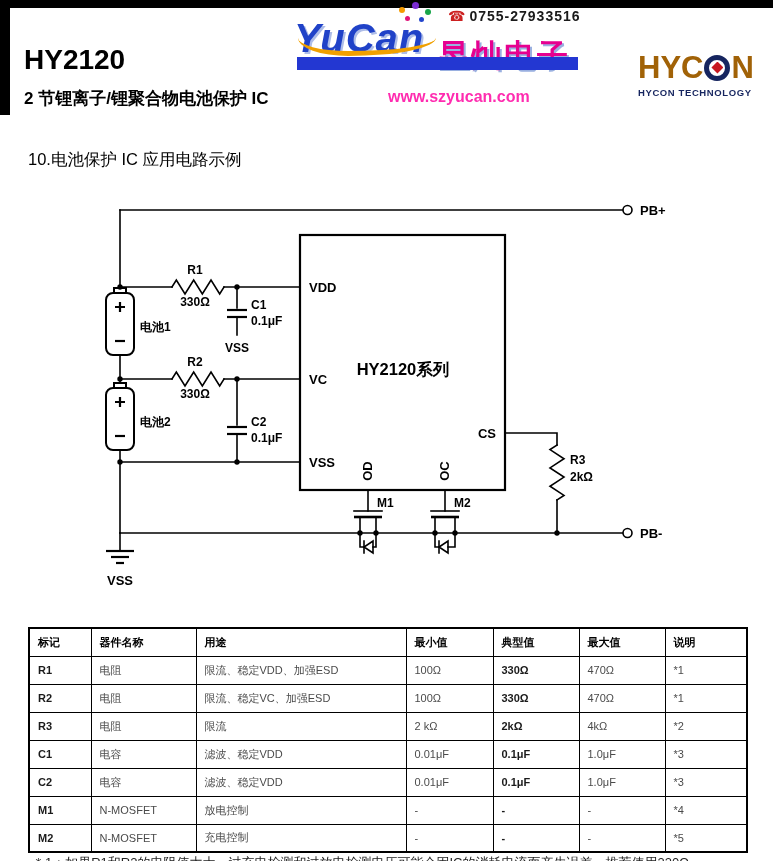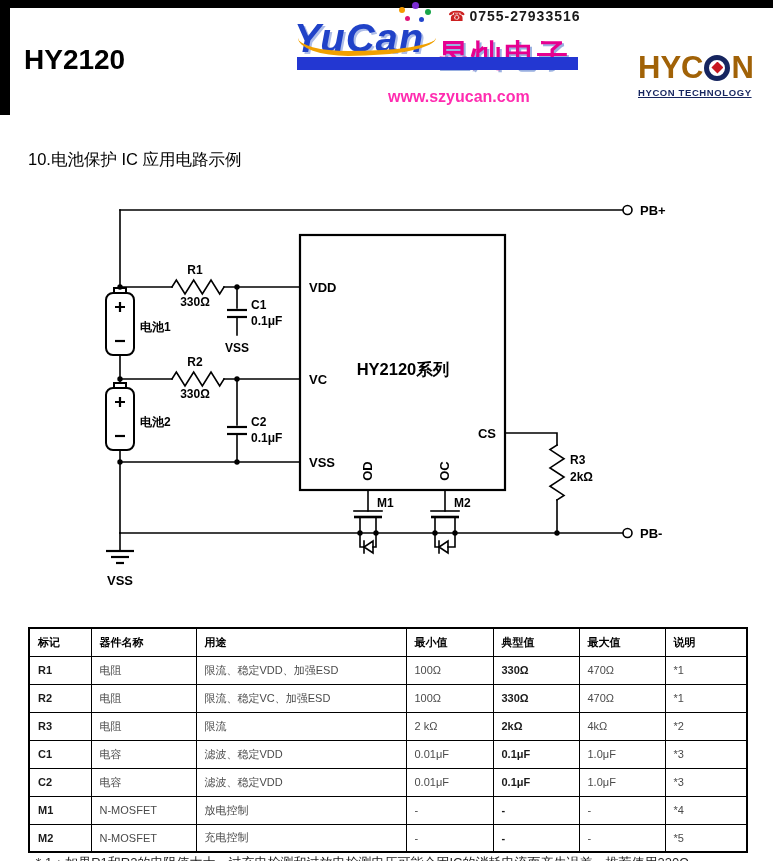--- a/index.html
+++ b/index.html
@@ -30,21 +30,21 @@
   .cf3 { left:425px; top:9px;  width:6px; height:6px; background:#18a54a; }
   .cf4 { left:405px; top:16px; width:5px; height:5px; background:#e0147a; }
   .cf5 { left:419px; top:17px; width:5px; height:5px; background:#2244cc; }
 
   
   .hycon { position:absolute; left:638px; top:52px; width:132px; }
   .hycon-name { display:flex; align-items:center; font-size:31px; font-weight:bold; color:#a16207; line-height:1; }
   .hycon-o { display:inline-block; width:26px; height:26px; border:5px solid #16255f; border-radius:50%; position:relative; margin:0 1px; }
   .hycon-o-red { position:absolute; left:2px; top:2px; right:2px; bottom:2px; background:#c81820;
                  clip-path:polygon(50% 0, 100% 50%, 50% 100%, 0 50%); }
-  .hycon-tag { font-size:9.5px; font-weight:bold; color:#16255f; letter-spacing:0.6px; margin-top:4px;text-decoration:underline; }
+  .hycon-tag { font-size:9.5px; font-weight:bold; color:#16255f; letter-spacing:0.6px; margin-top:4px; }
 
   
   .section-title { position:absolute; left:28px; top:149px; font-size:16.5px; font-weight:normal; color:#000; }
 
   
   .circuit { position:absolute; left:0; top:185px; }
   .w  { stroke:#000; stroke-width:1.6; fill:none; stroke-linecap:square; }
   .w2 { stroke:#000; stroke-width:2.2; fill:none; }
   .wth { stroke:#000; stroke-width:2.6; fill:none; }
   .ct { font-family:"Liberation Sans",sans-serif; font-weight:bold; fill:#000; }
@@ -67,20 +67,21 @@
   .footnote { position:absolute; left:32px; top:854px; width:724px; font-size:13px; color:#222; white-space:nowrap; }
 </style>
 </head>
 <body>
 
 <div class="page">
   <div class="top-bar"></div>
   <div class="left-bar"></div>
 
   <div class="part-number">HY2120</div>
+  <div class="subtitle">2 节锂离子/锂聚合物电池保护 IC</div>
 
   <div class="yucan-phone"><span class="phone-icon">☎</span><span>0755-27933516</span></div>
   <span class="confetti cf1"></span>
   <span class="confetti cf2"></span>
   <span class="confetti cf3"></span>
   <span class="confetti cf4"></span>
   <span class="confetti cf5"></span>
   <div class="yucan-en">YuCan</div>
   <div class="yucan-swoosh"></div>
   <div class="yucan-cn">昱灿电子</div>

